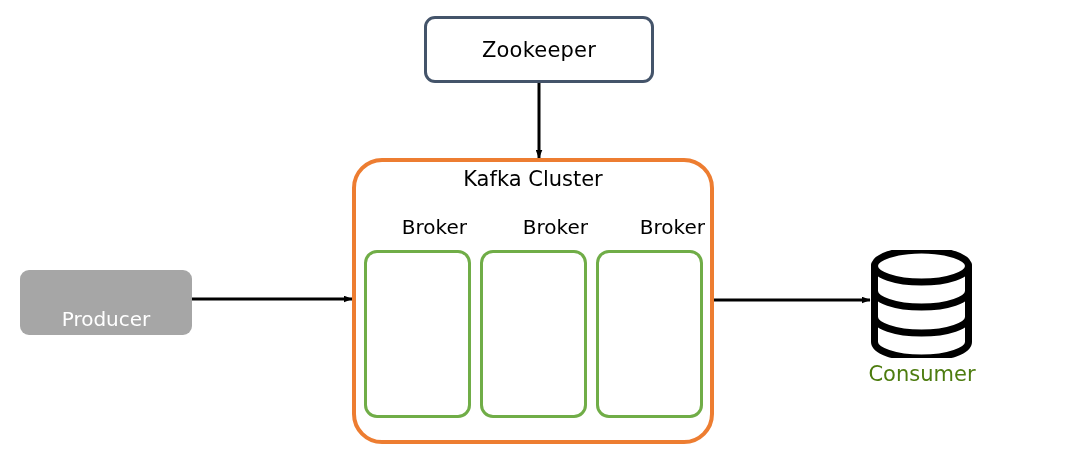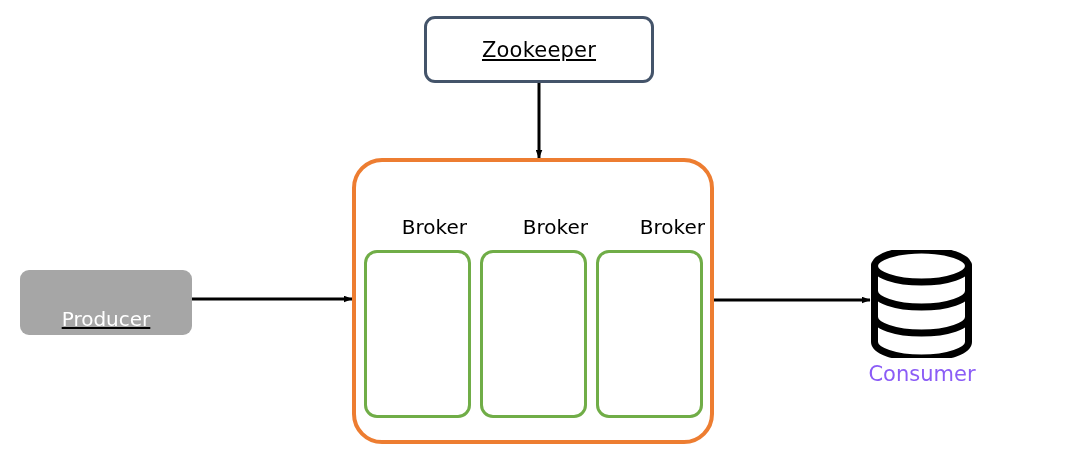--- a/index.html
+++ b/index.html
@@ -18,21 +18,20 @@
     background: #ffffff;
     overflow: hidden;
   }
   .node {
     position: absolute;
     box-sizing: border-box;
     display: flex;
     align-items: center;
     justify-content: center;
     text-align: left;
-    text-decoration: underline;
   }
   
   #zookeeper-box {
     left: 424px;
     top: 16px;
     width: 230px;
     height: 67px;
     border: 3px solid #44546a;
     border-radius: 11px;
     background: #ffffff;
@@ -102,21 +101,21 @@
     width: 106px;
     height: 108px;
   }
   #consumer-label {
     position: absolute;
     left: 852px;
     top: 362px;
     width: 140px;
     text-align: center;
     font-size: 21px;
-    color: #8b5cf6;
+    color: #4d7c0f;
   }
   
   .connector {
     position: absolute;
     left: 0;
     top: 0;
     width: 1076px;
     height: 466px;
     pointer-events: none;
   }
@@ -138,20 +137,21 @@
     <line x1="192" y1="299" x2="352" y2="299" stroke="#000000" stroke-width="3" marker-end="url(#arrowhead)"></line>
 
     <line x1="714" y1="300" x2="870" y2="300" stroke="#000000" stroke-width="3" marker-end="url(#arrowhead)"></line>
   </svg>
 
   <div class="node" id="zookeeper-box">
     <span id="zookeeper-label">Zookeeper</span>
   </div>
 
   <div class="node" id="kafka-cluster-box"></div>
+  <div id="kafka-cluster-label">Kafka Cluster</div>
 
   <div class="broker-label" style="left:357px;">Broker</div>
   <div class="broker-box" style="left:364px;"></div>
 
   <div class="broker-label" style="left:478px;">Broker</div>
   <div class="broker-box" style="left:480px;"></div>
 
   <div class="broker-label" style="left:595px;">Broker</div>
   <div class="broker-box" style="left:596px;"></div>
 

